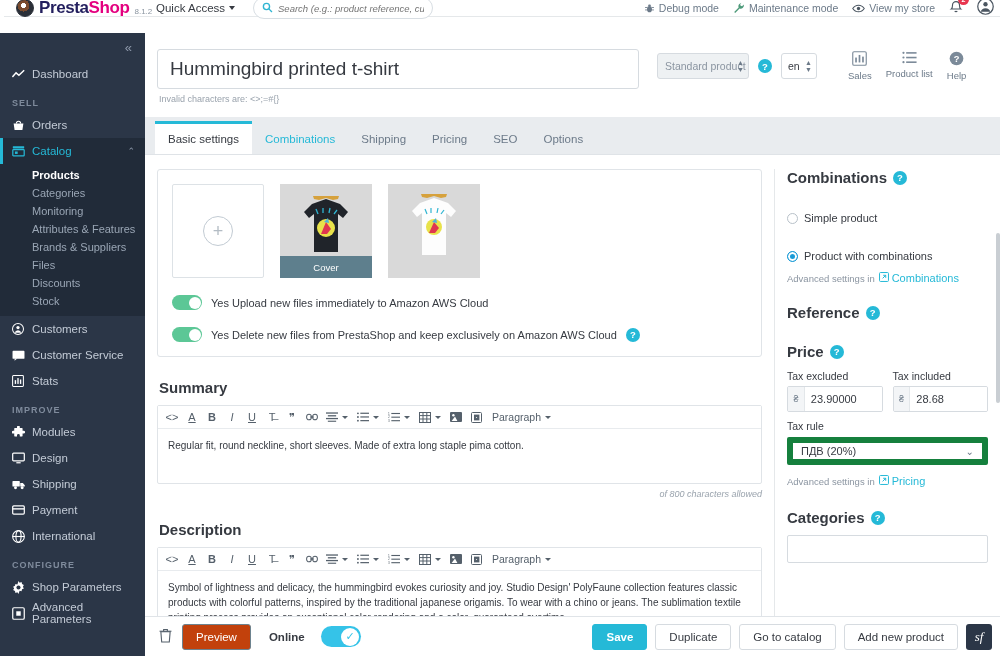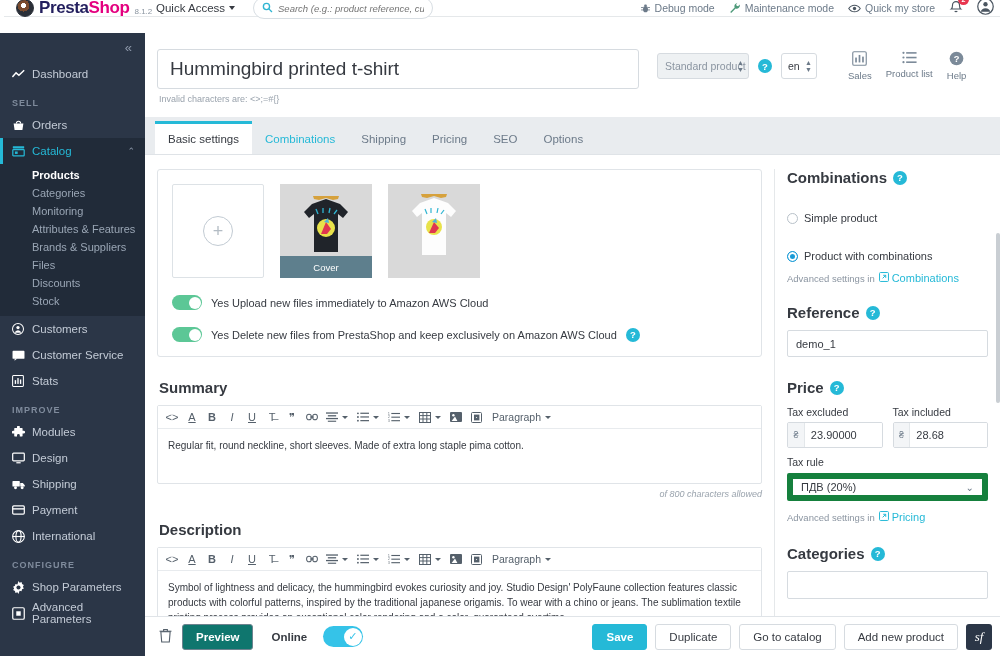--- a/index.html
+++ b/index.html
@@ -191,21 +191,21 @@
     position:absolute; bottom:0; left:145px; width:855px; height:40px;
     background:#fff; border-top:1px solid #e0e4e8; display:flex; align-items:center;
     padding:0 8px 0 14px; gap:10px; z-index:30;
   }
   .trash { color:#55606b; cursor:pointer; }
   .btn {
     height:26px; padding:0 13px; border-radius:3px; font-size:11.5px;
     display:flex; align-items:center; justify-content:center; cursor:pointer;
     border:1px solid #d6dbe0; background:#fff; color:#363a41; white-space:nowrap;
   }
-  .btn.preview { background:#0f766e; border-color:#6d838f; color:#fff; font-weight:bold; }
+  .btn.preview { background:#c2410c; border-color:#6d838f; color:#fff; font-weight:normal; }
   .btn.save { background:#25b9d7; border-color:#25b9d7; color:#fff; font-weight:bold; }
   .online-lbl { font-size:11.5px; font-weight:bold; color:#363a41; margin-left:8px; }
   .sw-online {
     width:40px;height:21px;border-radius:11px;background:#35c3e8;position:relative;cursor:pointer;margin-left:6px;
   }
   .sw-online::after {
     content:"✓"; position:absolute; top:1.5px; right:1.5px; width:18px;height:18px;border-radius:50%;
     background:#fff; color:#35c3e8; font-size:11px; display:flex; align-items:center; justify-content:center;
   }
   .footer-right { margin-left:auto; display:flex; align-items:center; gap:8px; }
@@ -265,21 +265,21 @@
         </span>
         <span>Maintenance mode</span>
       </div>
       <div class="ti">
         <span>
           <svg width="13" height="11" viewBox="0 0 18 12" fill="none" stroke="#4a5560" stroke-width="1.4">
               <path d="M1 6s3-4.6 8-4.6S17 6 17 6s-3 4.6-8 4.6S1 6 1 6z"></path>
               <circle cx="9" cy="6" r="2.3" fill="#4a5560" stroke="none"></circle>
             </svg>
         </span>
-        <span>Quick my store</span>
+        <span>View my store</span>
       </div>
       <div class="bell-wrap">
         <span>
           <svg width="14" height="15" viewBox="0 0 16 17" fill="none" stroke="#4a5560" stroke-width="1.3">
               <path d="M4 7a4 4 0 018 0c0 3.5 1.3 4.4 1.3 4.4H2.7S4 10.5 4 7z"></path>
               <path d="M6.6 13.6a1.6 1.6 0 002.8 0"></path>
             </svg>
         </span>
         <span class="badge">2</span>
       </div>
@@ -779,21 +779,20 @@
                 </svg>
             </span>
             <span>Combinations</span>
           </span>
         </div>
 
         <div class="r-title" style="margin-top:20px">
           <span>Reference</span>
           <span class="helpdot">?</span>
         </div>
-        <input class="inp" value="demo_1" style="">
 
         <div class="r-title" style="margin-top:22px">
           <span>Price</span>
           <span class="helpdot">?</span>
         </div>
         <div class="price-grid">
           <div class="pcell">
             <div class="plabel">Tax excluded</div>
             <div class="pinput">
               <span class="pcur">₴</span>

